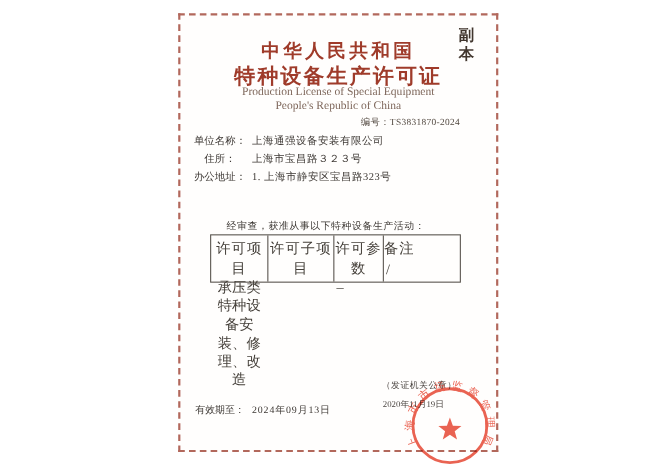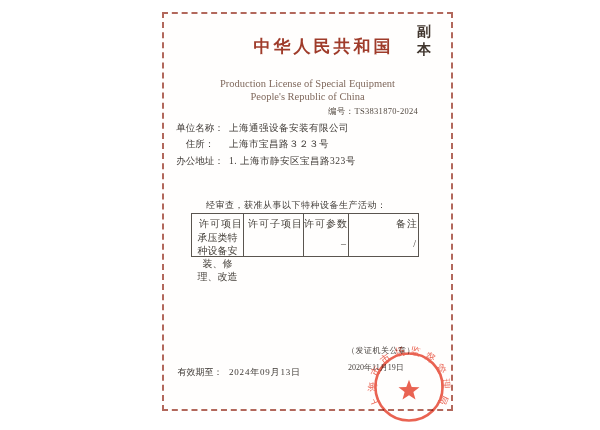--- a/index.html
+++ b/index.html
@@ -11,21 +11,21 @@
   .cert-border{
     position:absolute;left:162px;top:12px;width:291px;height:399px;
     border:2px dashed #b2685c;box-sizing:border-box;background:#fffefd;
   }
   .abs{position:absolute;}
   .copy-label{
     left:253px;top:9px;font-size:14px;font-weight:bold;letter-spacing:4px;
     color:#41362e;font-family:"Liberation Sans","DejaVu Sans",sans-serif;
   }
   .title-cn1{
-    left:16px;top:21px;width:100%;text-align:center;font-size:17px;font-weight:bold;
+    left:0;top:21px;width:100%;text-align:center;font-size:17px;font-weight:bold;
     letter-spacing:3px;color:#9f3b2a;font-family:"Liberation Sans","DejaVu Sans",sans-serif;
   }
   .title-cn2{
     left:0;top:42px;width:100%;text-align:center;font-size:19px;font-weight:bold;
     letter-spacing:2px;color:#9f3b2a;font-family:"Liberation Sans","DejaVu Sans",sans-serif;
   }
   .title-en{left:0;width:100%;text-align:center;font-size:10.5px;color:#7f685c;}
   .title-en1{top:64px;}
   .title-en2{top:77px;}
   .serial-row{left:164px;top:92px;font-size:8.5px;color:#544a42;letter-spacing:.3px;}
@@ -35,22 +35,22 @@
   .row-company{top:108px;}
   .row-residence{top:124px;}
   .row-office{top:141px;}
   .approval{left:42px;top:185px;font-size:9px;letter-spacing:.5px;color:#3e3935;}
   .lic-table{
     left:27px;top:199px;width:228px;height:44px;display:flex;
     border:1px solid #5a554f;box-sizing:border-box;background:#fffefd;
   }
   .lic-cell{
     border-right:1px solid #5a554f;box-sizing:border-box;
-    display:flex;flex-direction:column;align-items:flex-end;
-    font-size:10px;color:#46413b;text-align:center;
+    display:flex;flex-direction:column;align-items:flex-start;
+    font-size:13px;color:#46413b;text-align:center;
   }
   .lic-cell:last-child{border-right:none;}
   .cell-item{width:52px;}
   .cell-sub{width:60px;}
   .cell-param{width:45px;}
   .cell-remark{width:70px;flex:1;}
   .cell-head{padding-top:3px;letter-spacing:1px;}
   .cell-body{flex:1;display:flex;flex-direction:column;justify-content:center;line-height:1.3;padding:0 2px;}
   .footer-row{left:10px;width:270px;font-size:9px;white-space:nowrap;color:#3e3935;}
   .row-authority{top:334px;}
@@ -64,20 +64,21 @@
   }
 </style>
 </head>
 <body>
 
 <div class="cert-border">
 
   <div class="abs copy-label">副 本</div>
 
   <div class="abs title-cn1">中华人民共和国</div>
+  <div class="abs title-cn2">特种设备生产许可证</div>
   <div class="abs title-en title-en1">Production License of Special Equipment</div>
   <div class="abs title-en title-en2">People's Republic of China</div>
 
   <div class="abs serial-row"><span>编号：</span><span>TS3831870-2024</span></div>
 
   <div class="abs field-row row-company">
     <span class="field-label">单位名称：</span><span class="field-value">上海通强设备安装有限公司</span>
   </div>
   <div class="abs field-row row-residence">
     <span class="field-label">住所：</span><span class="field-value">上海市宝昌路３２３号</span>

